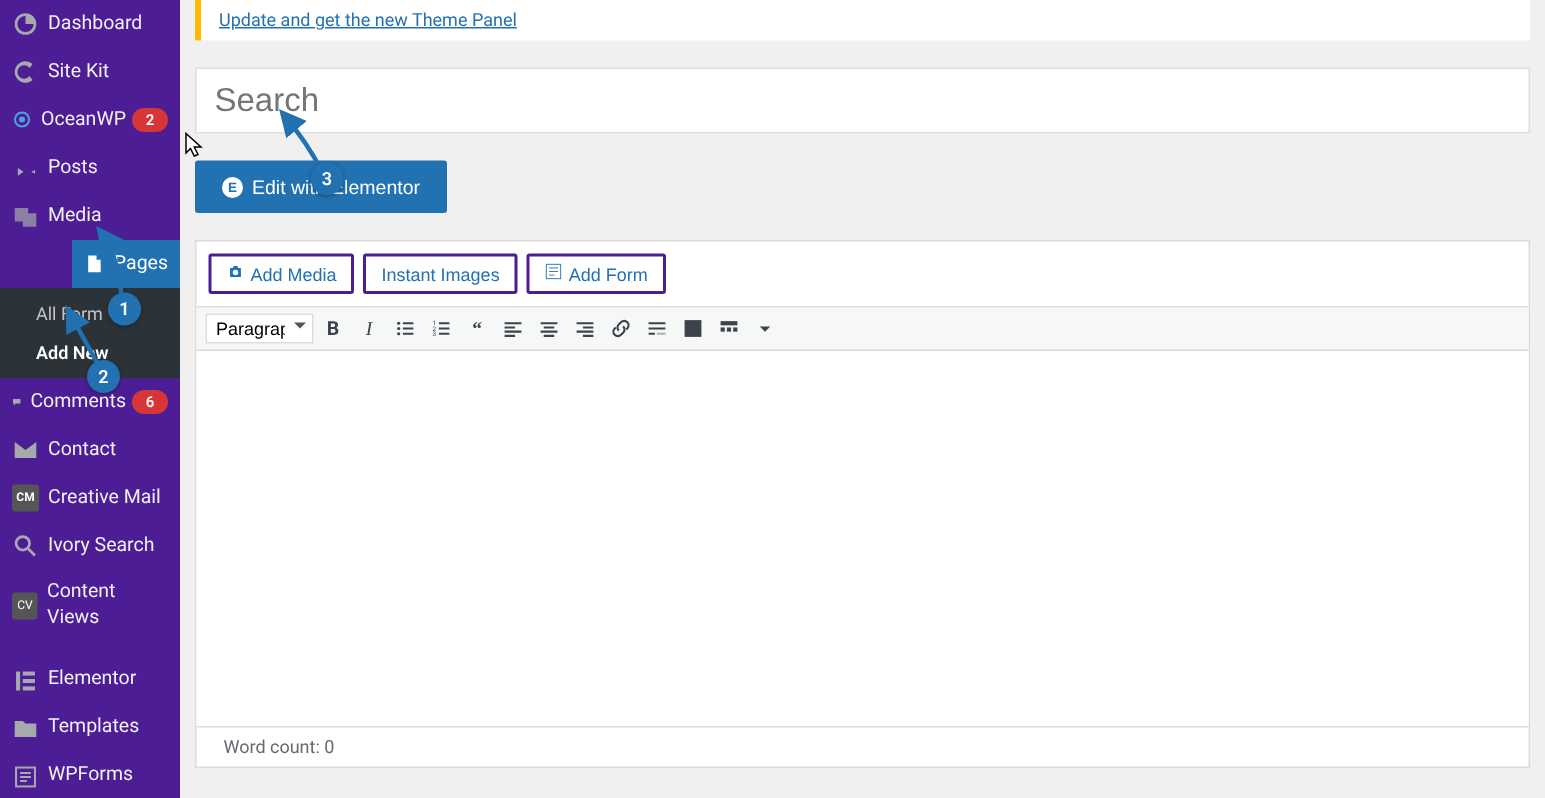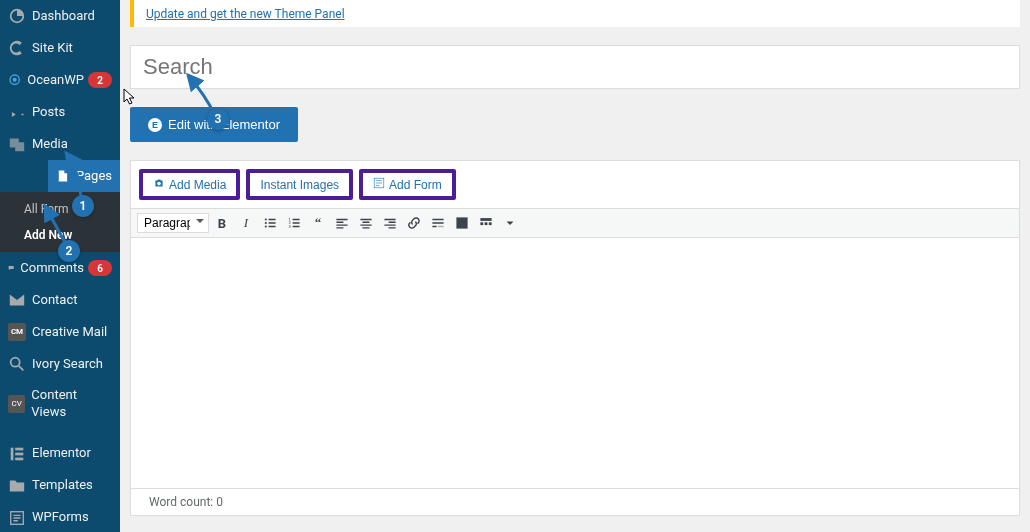--- a/index.html
+++ b/index.html
@@ -1,37 +1,37 @@
 <!DOCTYPE html>
 <html><head>
 <meta charset="utf-8">
 <style>
 html,body{margin:0;padding:0;font-family:-apple-system,BlinkMacSystemFont,"Segoe UI",Roboto,sans-serif;font-size:13px;color:#3c434a;background:#f0f0f1;}
 body{width:1030px;height:532px;overflow:hidden;position:relative;}
-.sidebar{position:absolute;left:0;top:0;width:120px;height:532px;background:#0c4a6e;color:#f0f0f1;}
+.sidebar{position:absolute;left:0;top:0;width:120px;height:532px;background:#4c1d95;color:#f0f0f1;}
 .menu-item{display:flex;align-items:center;padding:7px 8px;cursor:pointer;color:#f0f0f1;font-size:13px;line-height:1.3;}
 .menu-item .icon{width:18px;height:18px;margin-right:6px;display:flex;align-items:center;justify-content:center;color:#a7aaad;}
 .menu-item.current{background:#2271b1;color:#fff;position:relative;margin-left:48px;}
 .menu-item.current .icon{color:#fff;}
 .menu-item.current::after{content:"";position:absolute;right:-8px;top:50%;transform:translateY(-50%);border:8px solid transparent;border-right-color:#f0f0f1;}
 .submenu{background:#2c3338;padding:4px 0;}
 .submenu-item{padding:6px 8px 6px 24px;color:#c3c4c7;font-size:12px;cursor:pointer;}
 .submenu-item.current{color:#fff;font-weight:600;}
 .badge{background:#d63638;color:#fff;border-radius:9px;min-width:16px;height:16px;display:inline-flex;align-items:center;justify-content:center;font-size:10px;font-weight:600;padding:0 4px;margin-left:4px;}
 .content{position:absolute;left:120px;top:0;right:0;height:532px;overflow:hidden;}
 .notice{margin:0 10px 0 10px;background:#fff;border-left:4px solid #ffb900;padding:6px 12px;}
 .notice a{color:#2271b1;text-decoration:underline;font-size:12px;}
 .title-wrap{margin:18px 10px 0 10px;}
 .title-input{width:100%;background:#fff;border:1px solid #dcdcde;padding:8px 12px;font-size:22px;color:#6d28d9;box-sizing:border-box;height:44px;line-height:1;}
 .title-input::placeholder{color:#757575;}
 .elementor-btn{margin:18px 0 0 10px;background:#2271b1;color:#fff;border:none;padding:10px 18px;font-size:13px;cursor:pointer;display:inline-flex;align-items:center;gap:6px;border-radius:2px;}
 .elementor-btn .eicon{width:14px;height:14px;background:#fff;color:#2271b1;border-radius:50%;display:inline-flex;align-items:center;justify-content:center;font-size:9px;font-weight:700;}
 .editor-box{margin:18px 10px 0 10px;background:#fff;border:1px solid #dcdcde;}
 .media-bar{padding:8px;display:flex;gap:6px;}
-.media-btn{border:4px solid #4c1d95;background:#fff;color:#2271b1;padding:4px 10px;font-size:12px;cursor:pointer;display:inline-flex;align-items:center;gap:4px;border-radius:2px;}
+.media-btn{border:2px solid #4c1d95;background:#fff;color:#2271b1;padding:4px 10px;font-size:12px;cursor:pointer;display:inline-flex;align-items:center;gap:4px;border-radius:2px;}
 .toolbar{border-top:1px solid #dcdcde;border-bottom:1px solid #dcdcde;background:#f6f7f7;display:flex;align-items:center;padding:3px 6px;gap:2px;}
 .format-select{border:1px solid #dcdcde;background:#fff;font-size:12px;padding:2px 18px 2px 6px;appearance:none;position:relative;width:72px;}
 .format-wrap{position:relative;}
 .format-wrap::after{content:"";position:absolute;right:5px;top:50%;transform:translateY(-50%);border:4px solid transparent;border-top-color:#555;}
 .tbtn{width:22px;height:22px;display:flex;align-items:center;justify-content:center;color:#3c434a;cursor:pointer;font-size:13px;}
 .tbtn svg{width:14px;height:14px;}
 .editor-area{height:250px;background:#fff;}
 .status-bar{border-top:1px solid #dcdcde;padding:6px 18px;font-size:12px;color:#646970;}
 .annotation{position:absolute;width:22px;height:22px;background:#2271b1;color:#fff;border-radius:50%;display:flex;align-items:center;justify-content:center;font-size:12px;font-weight:600;z-index:10;box-shadow:0 1px 3px rgba(0,0,0,.3);}
 .arrow-svg{position:absolute;z-index:9;pointer-events:none;}

